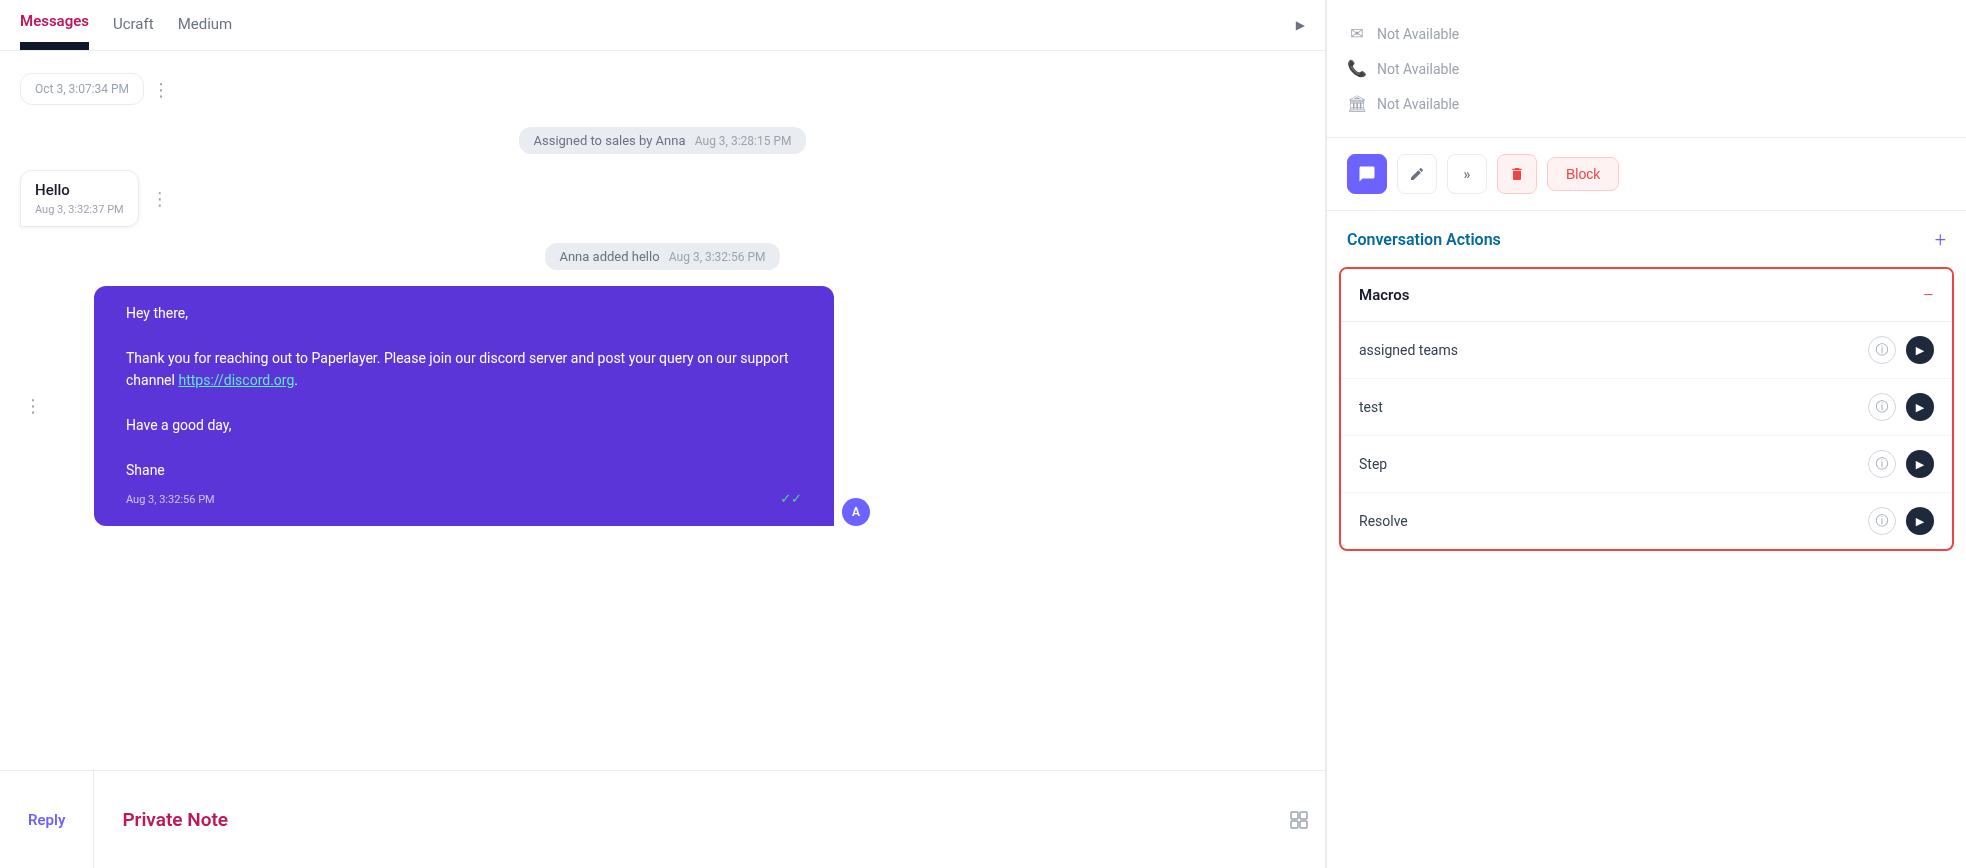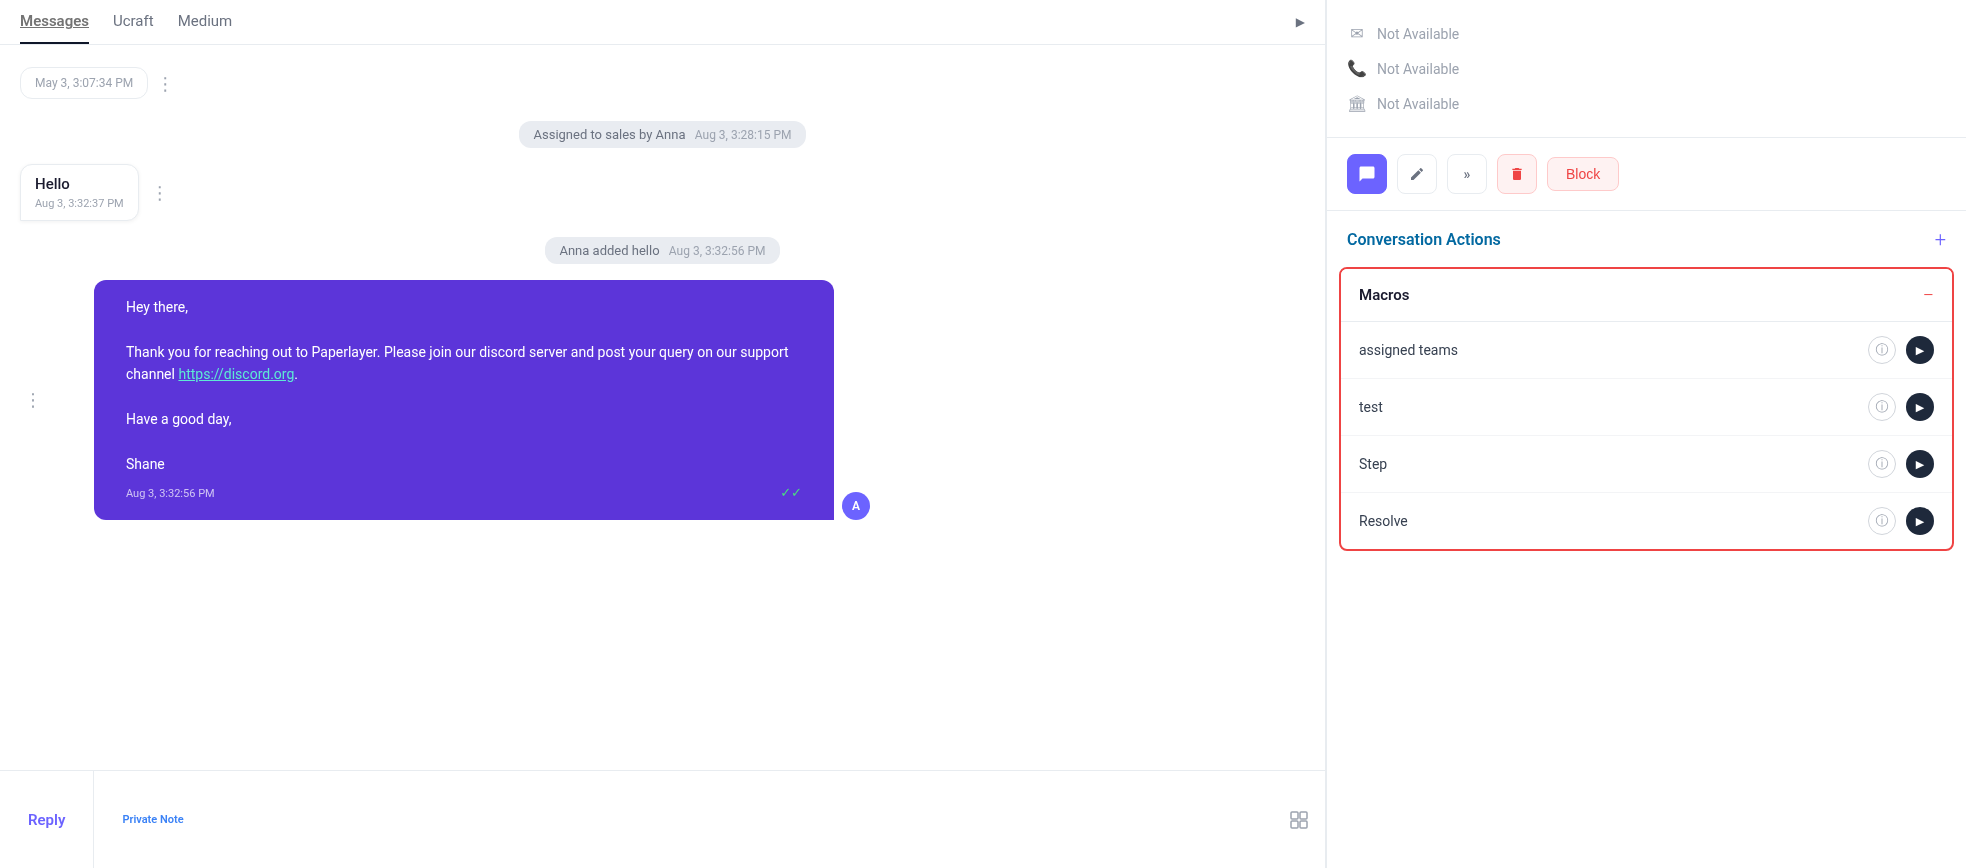--- a/index.html
+++ b/index.html
@@ -32,24 +32,23 @@
       position: relative;
     }
     .top-nav-tab {
       font-size: 15px;
       padding-bottom: 12px;
       cursor: pointer;
       color: #6b7280;
       border-bottom: 2px solid transparent;
     }
     .top-nav-tab.active {
-      color: #737373;
-      border-bottom: 2px solid #0f172a;
+      color: #be185d;
+      border-bottom: 8px solid #0f172a;
       font-weight: 600;
-      text-decoration: underline;
     }
     .expand-icon {
       margin-left: auto;
       color: #6b7280;
       font-size: 12px;
       cursor: pointer;
       padding-bottom: 12px;
     }
 
     
@@ -180,24 +179,24 @@
       cursor: pointer;
       border-right: 1px solid #e8ecf0;
     }
     .reply-tab.active {
       color: #6c63ff;
     }
     .private-note-tab {
       padding: 0 28px;
       display: flex;
       align-items: center;
-      font-size: 11px;
+      font-size: 19px;
       font-weight: 600;
       cursor: pointer;
-      color: #3b82f6;
+      color: #be185d;
     }
     .reply-expand {
       margin-left: auto;
       padding: 0 16px;
       display: flex;
       align-items: center;
       color: #9ca3af;
       font-size: 18px;
       cursor: pointer;
     }
@@ -388,21 +387,21 @@
   <div class="top-nav">
     <div class="top-nav-tab active">Messages</div>
     <div class="top-nav-tab">Ucraft</div>
     <div class="top-nav-tab">Medium</div>
     <div class="expand-icon">▶</div>
   </div>
 
   <div class="messages-list">
 
     <div class="truncated-row">
-      <div class="truncated-bubble">May 3, 3:07:34 PM</div>
+      <div class="truncated-bubble">Oct 3, 3:07:34 PM</div>
       <div class="dots-menu">⋮</div>
     </div>
 
     <div class="system-message">
       <div class="system-bubble">
         <span>Assigned to sales by Anna</span>
         <span class="sys-time">Aug 3, 3:28:15 PM</span>
       </div>
     </div>
 

